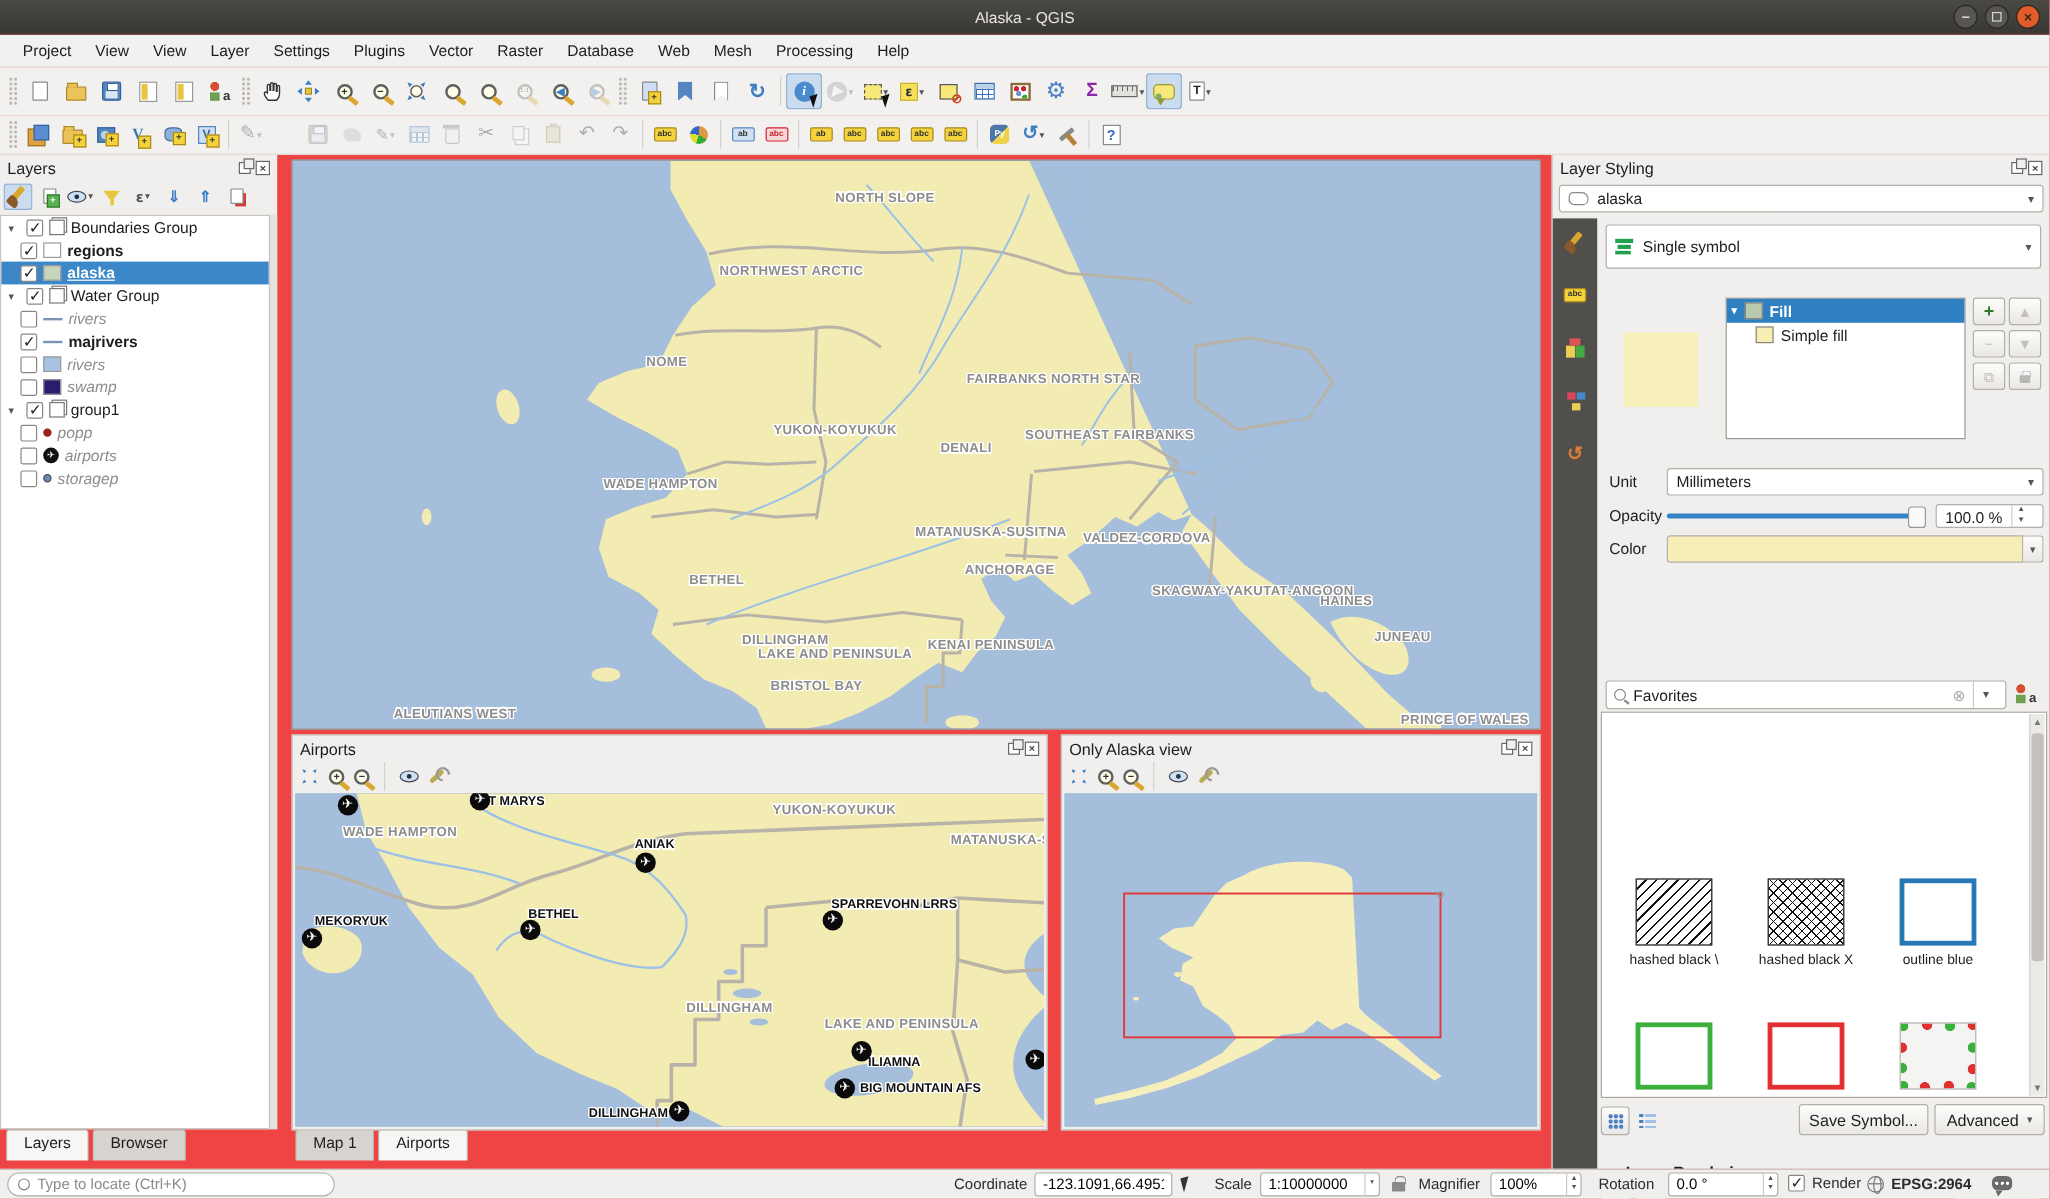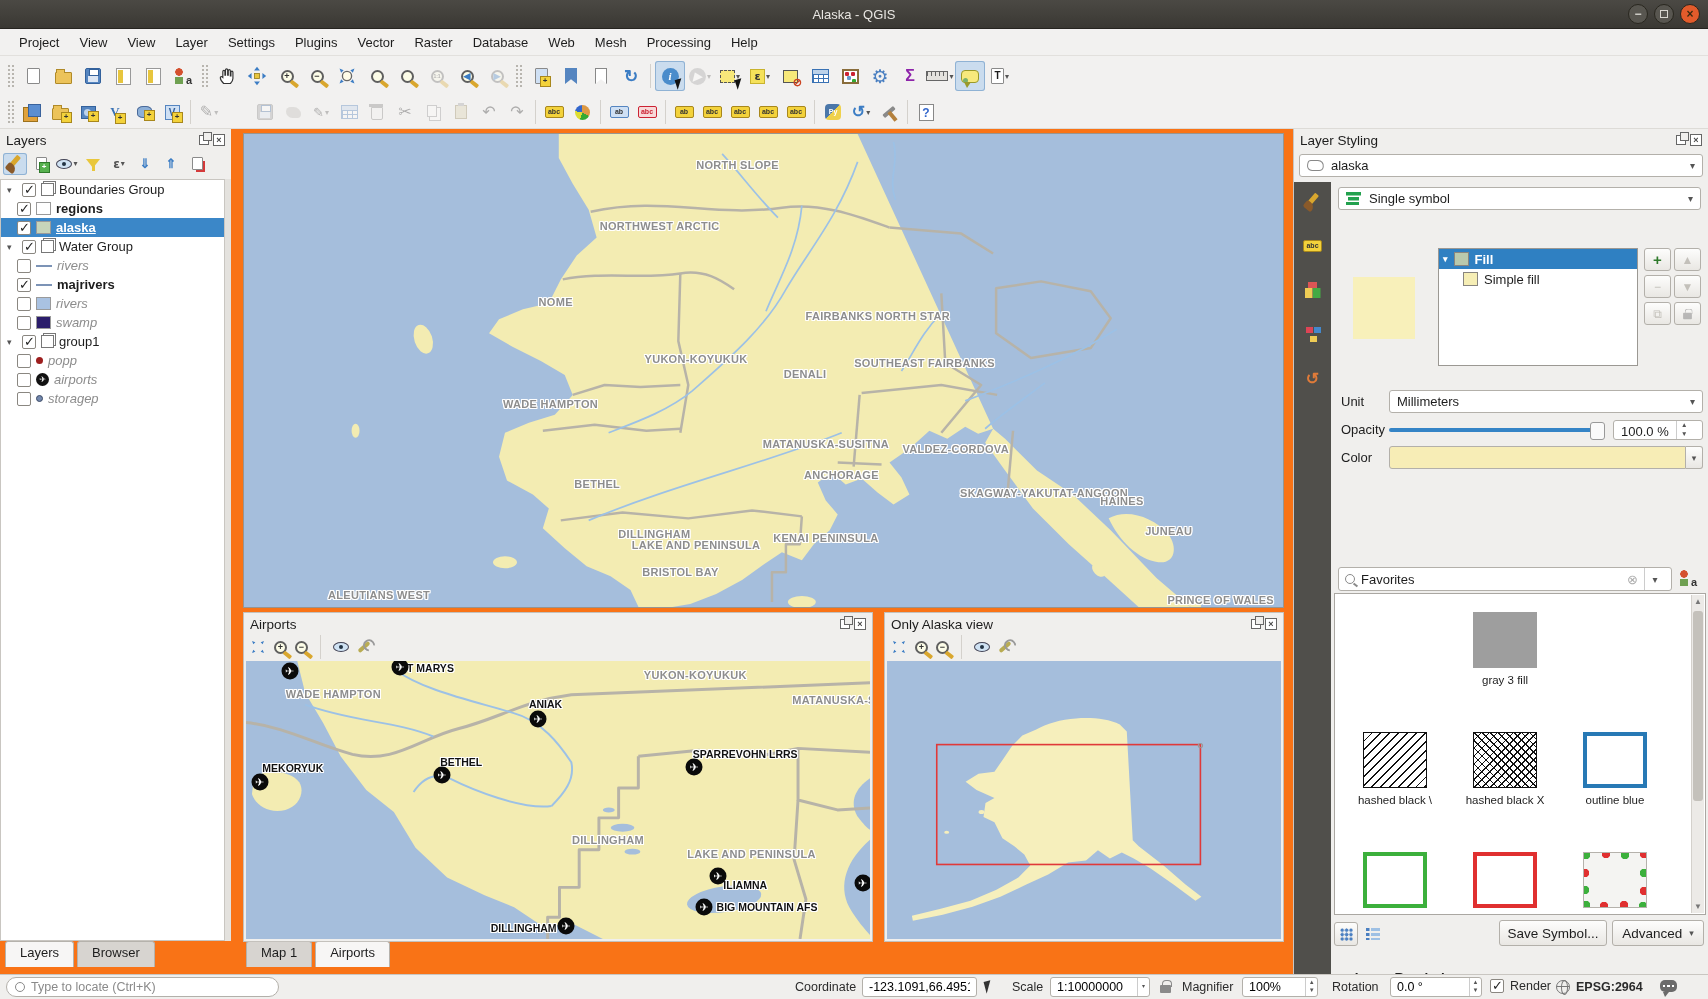--- a/index.html
+++ b/index.html
@@ -1,18 +1,18 @@
 <!DOCTYPE html>
 <html><head>
 <meta charset="utf-8">
 <style>
   * { box-sizing: border-box; margin:0; padding:0; }
   html,body { width:1708px; height:999px; overflow:hidden; }
   body { font-family:"Liberation Sans", sans-serif; font-size:13px; color:#1d1d1d; background:#f0efed; }
-  #app { position:relative; width:1708px; height:999px; background:#f97316;text-decoration:underline; }
+  #app { position:relative; width:1708px; height:999px; background:#ef4444;text-decoration:underline; }
 
   
   .titlebar { position:absolute; left:0; top:0; width:100%; height:29px;
     background:linear-gradient(#4b4944,#3a3833); border-bottom:1px solid #262420;
     display:flex; align-items:center; justify-content:center; }
   .titlebar .title { color:#e8e6e2; font-size:13px; }
   .winbtns { position:absolute; right:8px; top:4px; display:flex; gap:6px; }
   .wbtn { width:20px; height:20px; border-radius:50%; background:#585650; border:1px solid #29271f;
     color:#d8d6d0; font:700 12px/18px "Liberation Sans",sans-serif; text-align:center; }
   .wbtn.max span { display:inline-block; width:8px; height:8px; border:1.5px solid #d8d6d0; margin-top:4px; }
@@ -181,21 +181,21 @@
     color:#fff; text-align:center; font-size:11px; line-height:17px; }
 
   
   .styling-panel { position:absolute; left:1293px; top:129px; width:415px; height:845px; background:#f0efed; border-left:1px solid #c9c6c1; }
   .sp-combo { position:absolute; left:5px; top:25px; right:5px; height:23px; background:#fff; border:1px solid #b3b0aa; border-radius:3px;
     display:flex; align-items:center; gap:7px; padding:0 7px; }
   .sp-combo .arrow, .ssel .arrow { margin-left:auto; color:#555; font-size:10px; }
   .sp-strip { position:absolute; left:0; top:53px; bottom:0; width:37px; background:#504f4b; display:flex; flex-direction:column; align-items:center; padding-top:6px; gap:16px; }
   .strip-btn { width:30px; height:28px; display:flex; align-items:center; justify-content:center; border-radius:3px; }
   .sp-content { position:absolute; left:37px; top:53px; right:0; bottom:0; }
-  .ssel { position:absolute; left:7px; top:5px; right:7px; height:23px; background:#fff; border:1px solid #b3b0aa; border-radius:3px;
+  .ssel { position:absolute; left:7px; top:5px; right:7px; height:37px; background:#fff; border:1px solid #b3b0aa; border-radius:3px;
     display:flex; align-items:center; gap:8px; padding:0 7px;justify-content:center; }
   .sym-preview { position:absolute; left:22px; top:95px; width:62px; height:62px; background:#f8f0ba; }
   .sym-tree { position:absolute; left:107px; top:66px; width:200px; height:118px; background:#fff; border:1px solid #9b9893; font-size:13px; }
   .sym-row { height:20px; display:flex; align-items:center; gap:6px; padding:0 4px; }
   .sym-row.sel { background:#2f80c2; color:#fff; font-weight:700; }
   .sym-row .sw { width:15px; height:14px; border:1px solid #88857f; }
   .sym-row.child { padding-left:24px; }
   .sbtn { position:absolute; width:27px; height:23px; background:linear-gradient(#fdfdfc,#e9e7e3); border:1px solid #b3b0aa; border-radius:3px;
     display:flex; align-items:center; justify-content:center; font-size:12px; color:#888; }
   .sbtn.plus { color:#2f7a2b; font-weight:700; font-size:15px; }
@@ -877,24 +877,20 @@
 
       <div class="fav-search">
         <span class="mag"></span>
         <span>Favorites</span>
         <span class="clear">⊗</span>
         <span class="ddseg">▾</span>
       </div>
       <span class="s-styles" style="position:absolute; left:348px; top:388px;"></span>
 
       <div class="fav-grid">
-        <div class="fitem" style="left:118px; top:18px;">
-          <div class="fprev p-gray"></div>
-          <div class="fname">gray 3 fill</div>
-        </div>
         <div class="fitem" style="left:8px; top:138px;">
           <div class="fprev p-hash-bwd"></div>
           <div class="fname">hashed black \</div>
         </div>
         <div class="fitem" style="left:118px; top:138px;">
           <div class="fprev p-hash-x"></div>
           <div class="fname">hashed black X</div>
         </div>
         <div class="fitem" style="left:228px; top:138px;">
           <div class="fprev p-outline-blue"></div>

